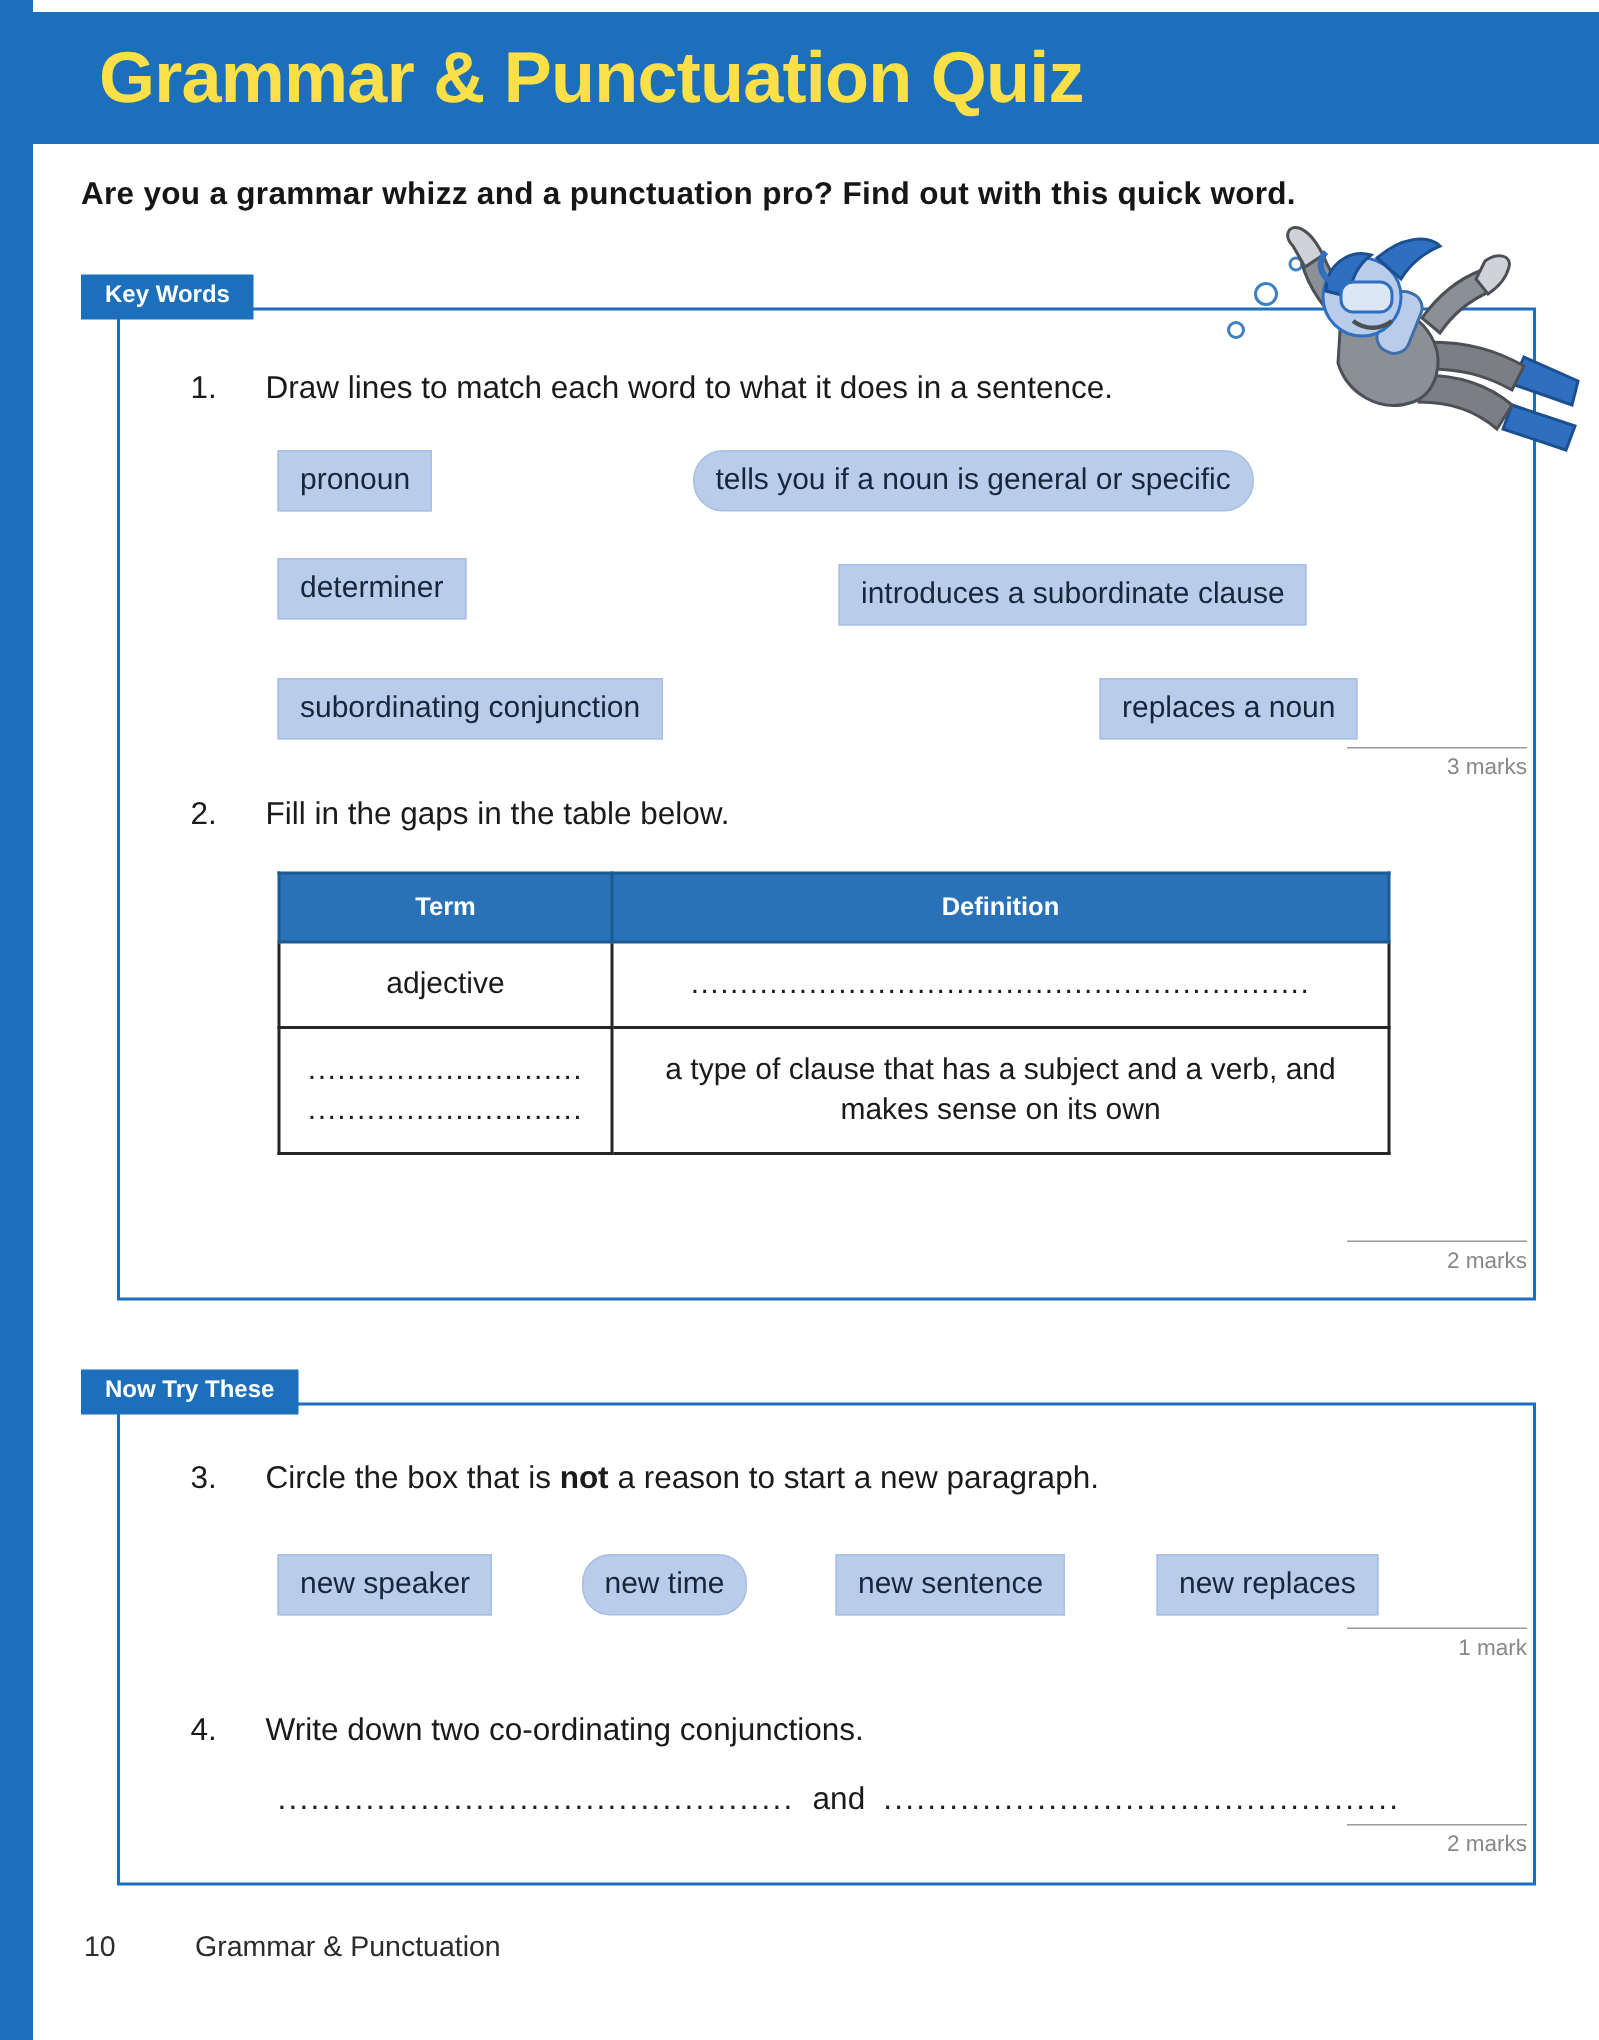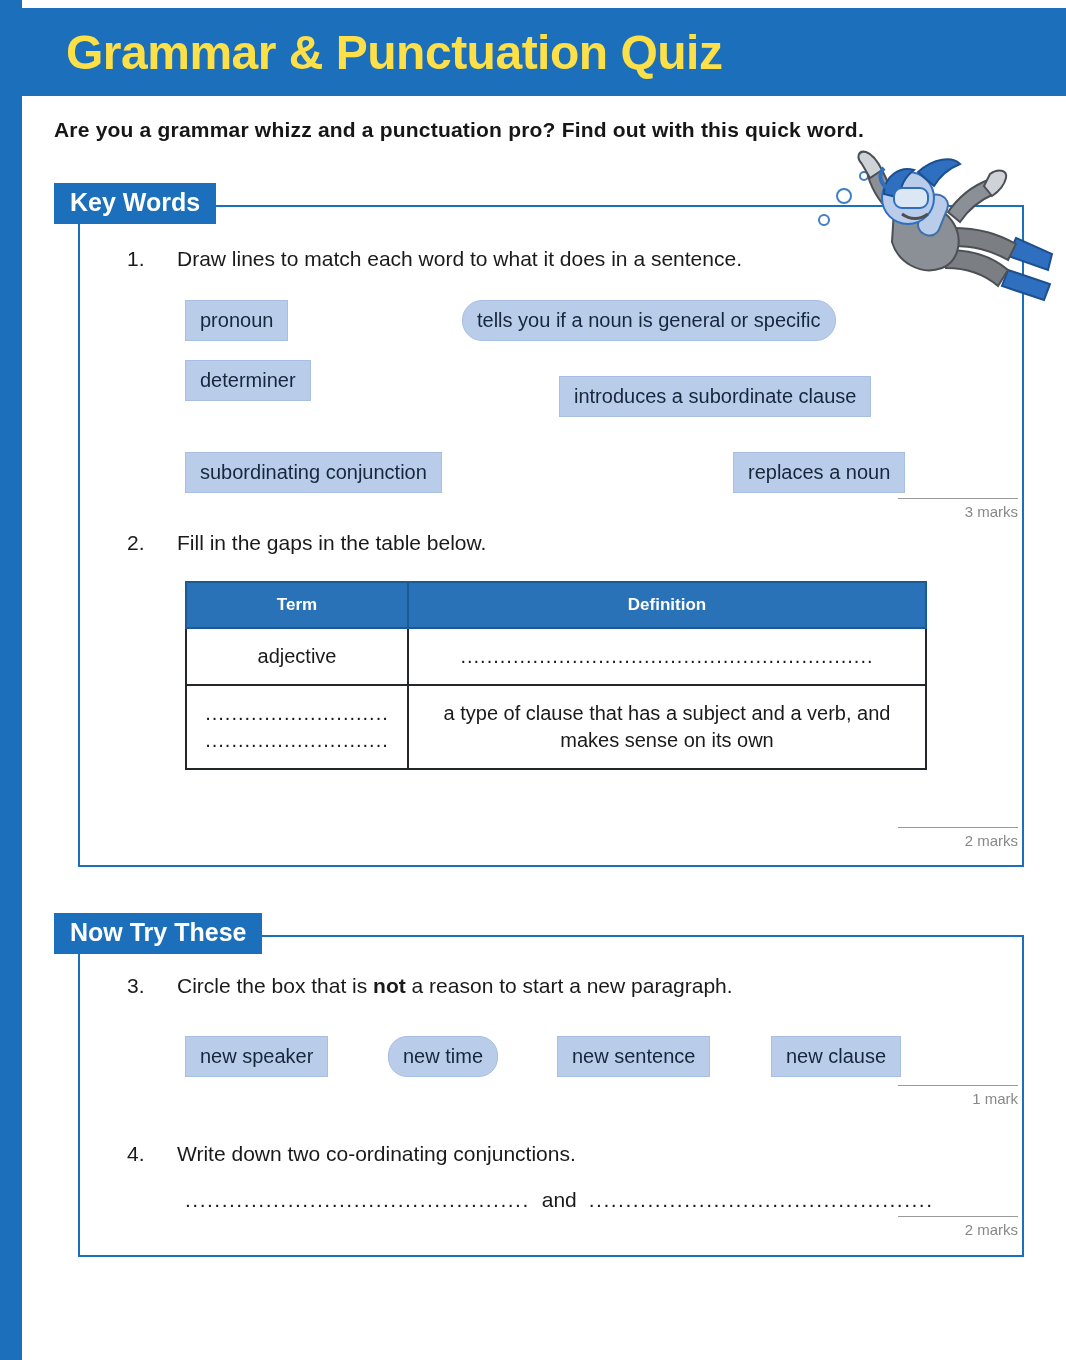--- a/index.html
+++ b/index.html
@@ -79,21 +79,21 @@
   #section-now-try {
     left: 56px;
     top: 935px;
     width: 942px;
     height: 318px;
   }
   .section-tab {
     position: absolute;
     background: #1c6fba;
     color: #ffffff;
-    font-size: 25px;
+    font-size: 16px;
     font-weight: bold;
     padding: 5px 16px 7px 16px;
     white-space: nowrap;
   }
   #tab-key-words {
     left: 32px;
     top: 183px;
   }
   #tab-now-try {
     left: 32px;
@@ -129,21 +129,21 @@
     border: 1px solid #a6bfe2;
     font-size: 20px;
     color: #16263b;
     padding: 8px 14px;
     white-space: nowrap;
     box-sizing: border-box;
   }
 
   
   #wb-pronoun { left: 163px; top: 300px; }
-  #wb-determiner { left: 163px; top: 360px; }
+  #wb-determiner { left: 163px; top: 372px; }
   #wb-subconj { left: 163px; top: 452px; }
   
   #wb-general { left: 440px; top: 300px; border-radius: 20px; }
   #wb-introduces { left: 537px; top: 376px; }
   #wb-replaces { left: 711px; top: 452px; }
 
   
   .marks {
     position: absolute;
     font-size: 15px;
@@ -290,35 +290,38 @@
   <div class="section-tab" id="tab-now-try">Now Try These</div>
 
   <div class="q-row" id="q3">
     <div class="q-num">3.</div>
     <div class="q-text"><span>Circle the box that is </span><b>not</b><span> a reason to start a new paragraph.</span></div>
   </div>
 
   <div class="wbox" id="wb-newspeaker">new speaker</div>
   <div class="wbox" id="wb-newtime">new time</div>
   <div class="wbox" id="wb-newsentence">new sentence</div>
-  <div class="wbox" id="wb-newsubject">new clause</div>
+  <div class="wbox" id="wb-newsubject">new replaces</div>
 
   <div class="marks" id="marks-3">1 mark</div>
 
   <div class="q-row" id="q4">
     <div class="q-num">4.</div>
     <div class="q-text">Write down two co-ordinating conjunctions.</div>
   </div>
 
   <div id="q4-answer">
     <span class="ans-dots">...............................................</span><span class="and-word">and</span><span class="ans-dots">...............................................</span>
   </div>
 
   <div class="marks" id="marks-4">2 marks</div>
 
+  <div class="footer">
+    <span class="page-no">10</span><span>Grammar &amp; Punctuation</span>
+  </div>
 
   <svg id="diver" viewBox="0 0 260 200" xmlns="http://www.w3.org/2000/svg">
 
     <circle cx="22" cy="70" r="5" fill="none" stroke="#3f7fc4" stroke-width="2"></circle>
     <circle cx="42" cy="46" r="7" fill="none" stroke="#3f7fc4" stroke-width="2"></circle>
     <circle cx="62" cy="26" r="4" fill="none" stroke="#3f7fc4" stroke-width="2"></circle>
 
     <path d="M214 88 L250 104 L246 120 L206 106 Z" fill="#2f6fc0" stroke="#1c4f8f" stroke-width="2"></path>
     <path d="M206 120 L248 134 L242 150 L200 136 Z" fill="#2f6fc0" stroke="#1c4f8f" stroke-width="2"></path>
 

